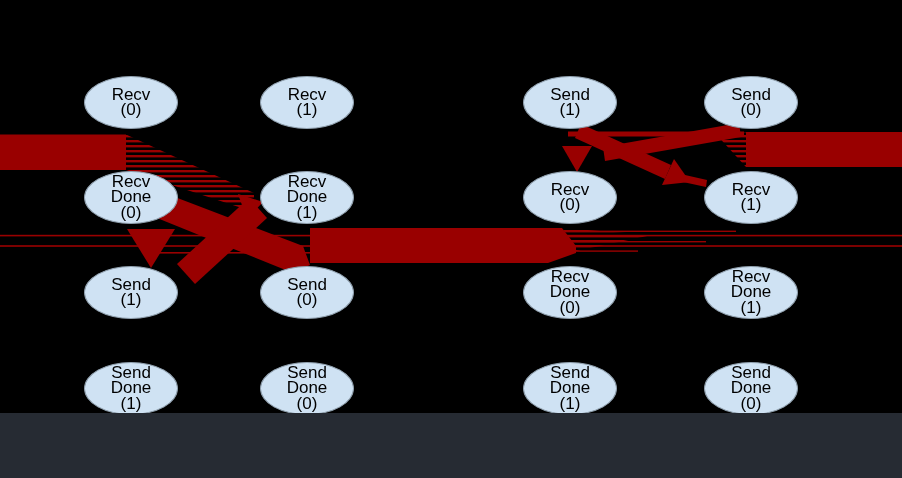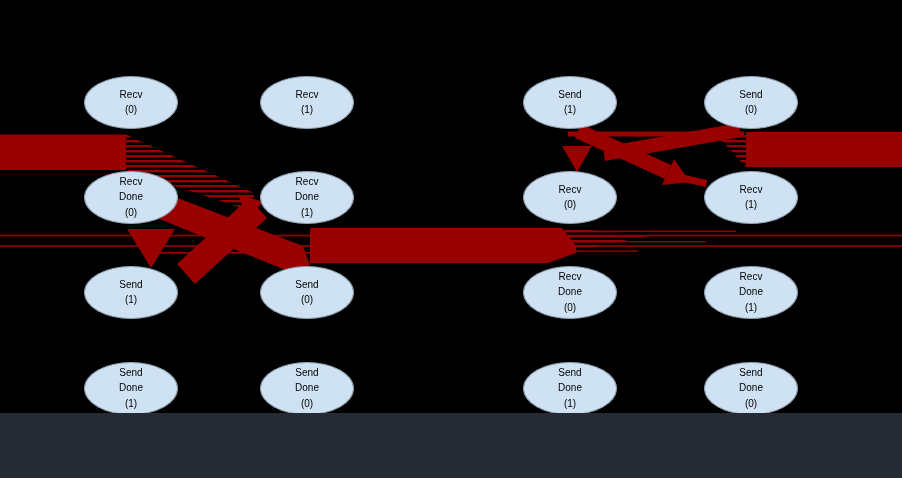--- a/index.html
+++ b/index.html
@@ -17,21 +17,21 @@
   }
   .stage{position:absolute;left:0;top:0;width:902px;height:478px;}
   .arrows-layer{position:absolute;left:0;top:0;z-index:1;}
   .ar{fill:var(--arrow-color);}
   .nodes-layer{position:absolute;left:0;top:0;width:902px;height:478px;z-index:2;}
   .node{
     position:absolute;width:94px;height:53px;border-radius:50%;
     background:var(--node-fill);border:1px solid var(--node-border);
     box-sizing:border-box;display:flex;flex-direction:column;
     align-items:center;justify-content:center;text-align:center;
-    color:var(--node-text);font-size:10px;line-height:15.5px;
+    color:var(--node-text);font-size:17px;line-height:15.5px;
   }
   .node span{display:block;white-space:nowrap;}
   .footer-bar{
     position:absolute;left:0;top:413px;width:902px;height:65px;
     background:var(--bar-color);z-index:3;
   }
 </style>
 </head>
 <body>
 

